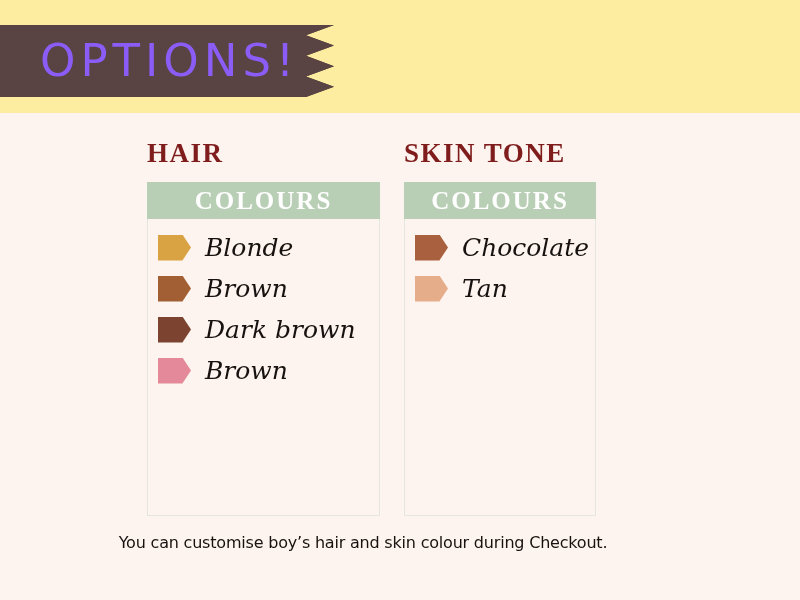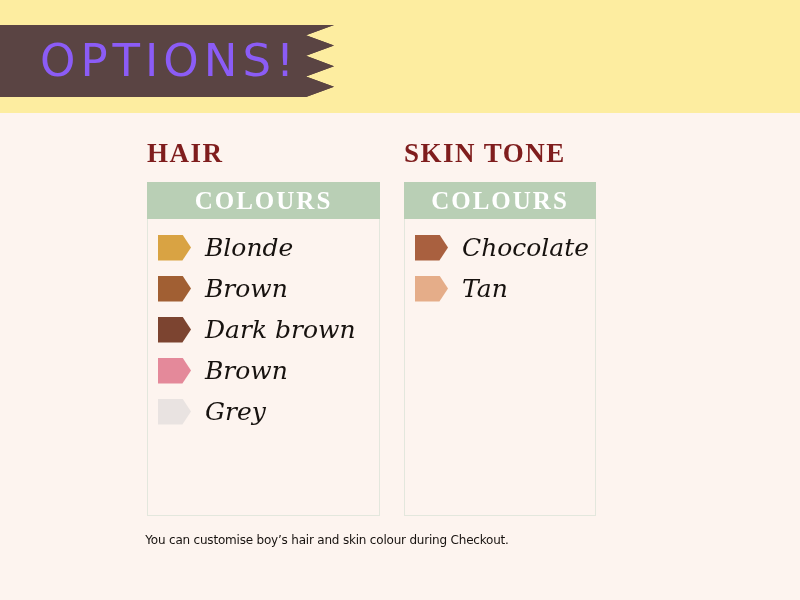--- a/index.html
+++ b/index.html
@@ -134,23 +134,24 @@
   }
 
   
   #caption {
     position: absolute;
     left: 0;
     top: 533px;
     width: 654px;
     text-align: center;
     color: #17120f;
-    font-size: 12px;
+    font-size: 16px;
     font-family: "DejaVu Sans", sans-serif;
     letter-spacing: -0.2px;
+    padding-left: 36px;
   }
 </style>
 </head>
 <body>
 
 <div id="page">
 
   <div id="yellow-band"></div>
 
   <div id="banner">
@@ -177,24 +178,20 @@
             <div class="swatch-label">Brown</div>
           </div>
           <div class="swatch-row">
             <div class="swatch" style="background: rgb(124, 68, 48);"></div>
             <div class="swatch-label">Dark brown</div>
           </div>
           <div class="swatch-row">
             <div class="swatch" style="background: rgb(228, 137, 154);"></div>
             <div class="swatch-label">Brown</div>
           </div>
-          <div class="swatch-row">
-            <div class="swatch" style="background: rgb(233, 227, 225);"></div>
-            <div class="swatch-label">Grey</div>
-          </div>
         </div>
     </div>
   </div>
 
   <div class="column" id="column-skin">
     <div class="col-title">SKIN TONE</div>
     <div class="panel" id="panel-skin">
       <div class="panel-header">COLOURS</div>
       <div class="swatch-list" id="skin-swatch-list">
           <div class="swatch-row">

